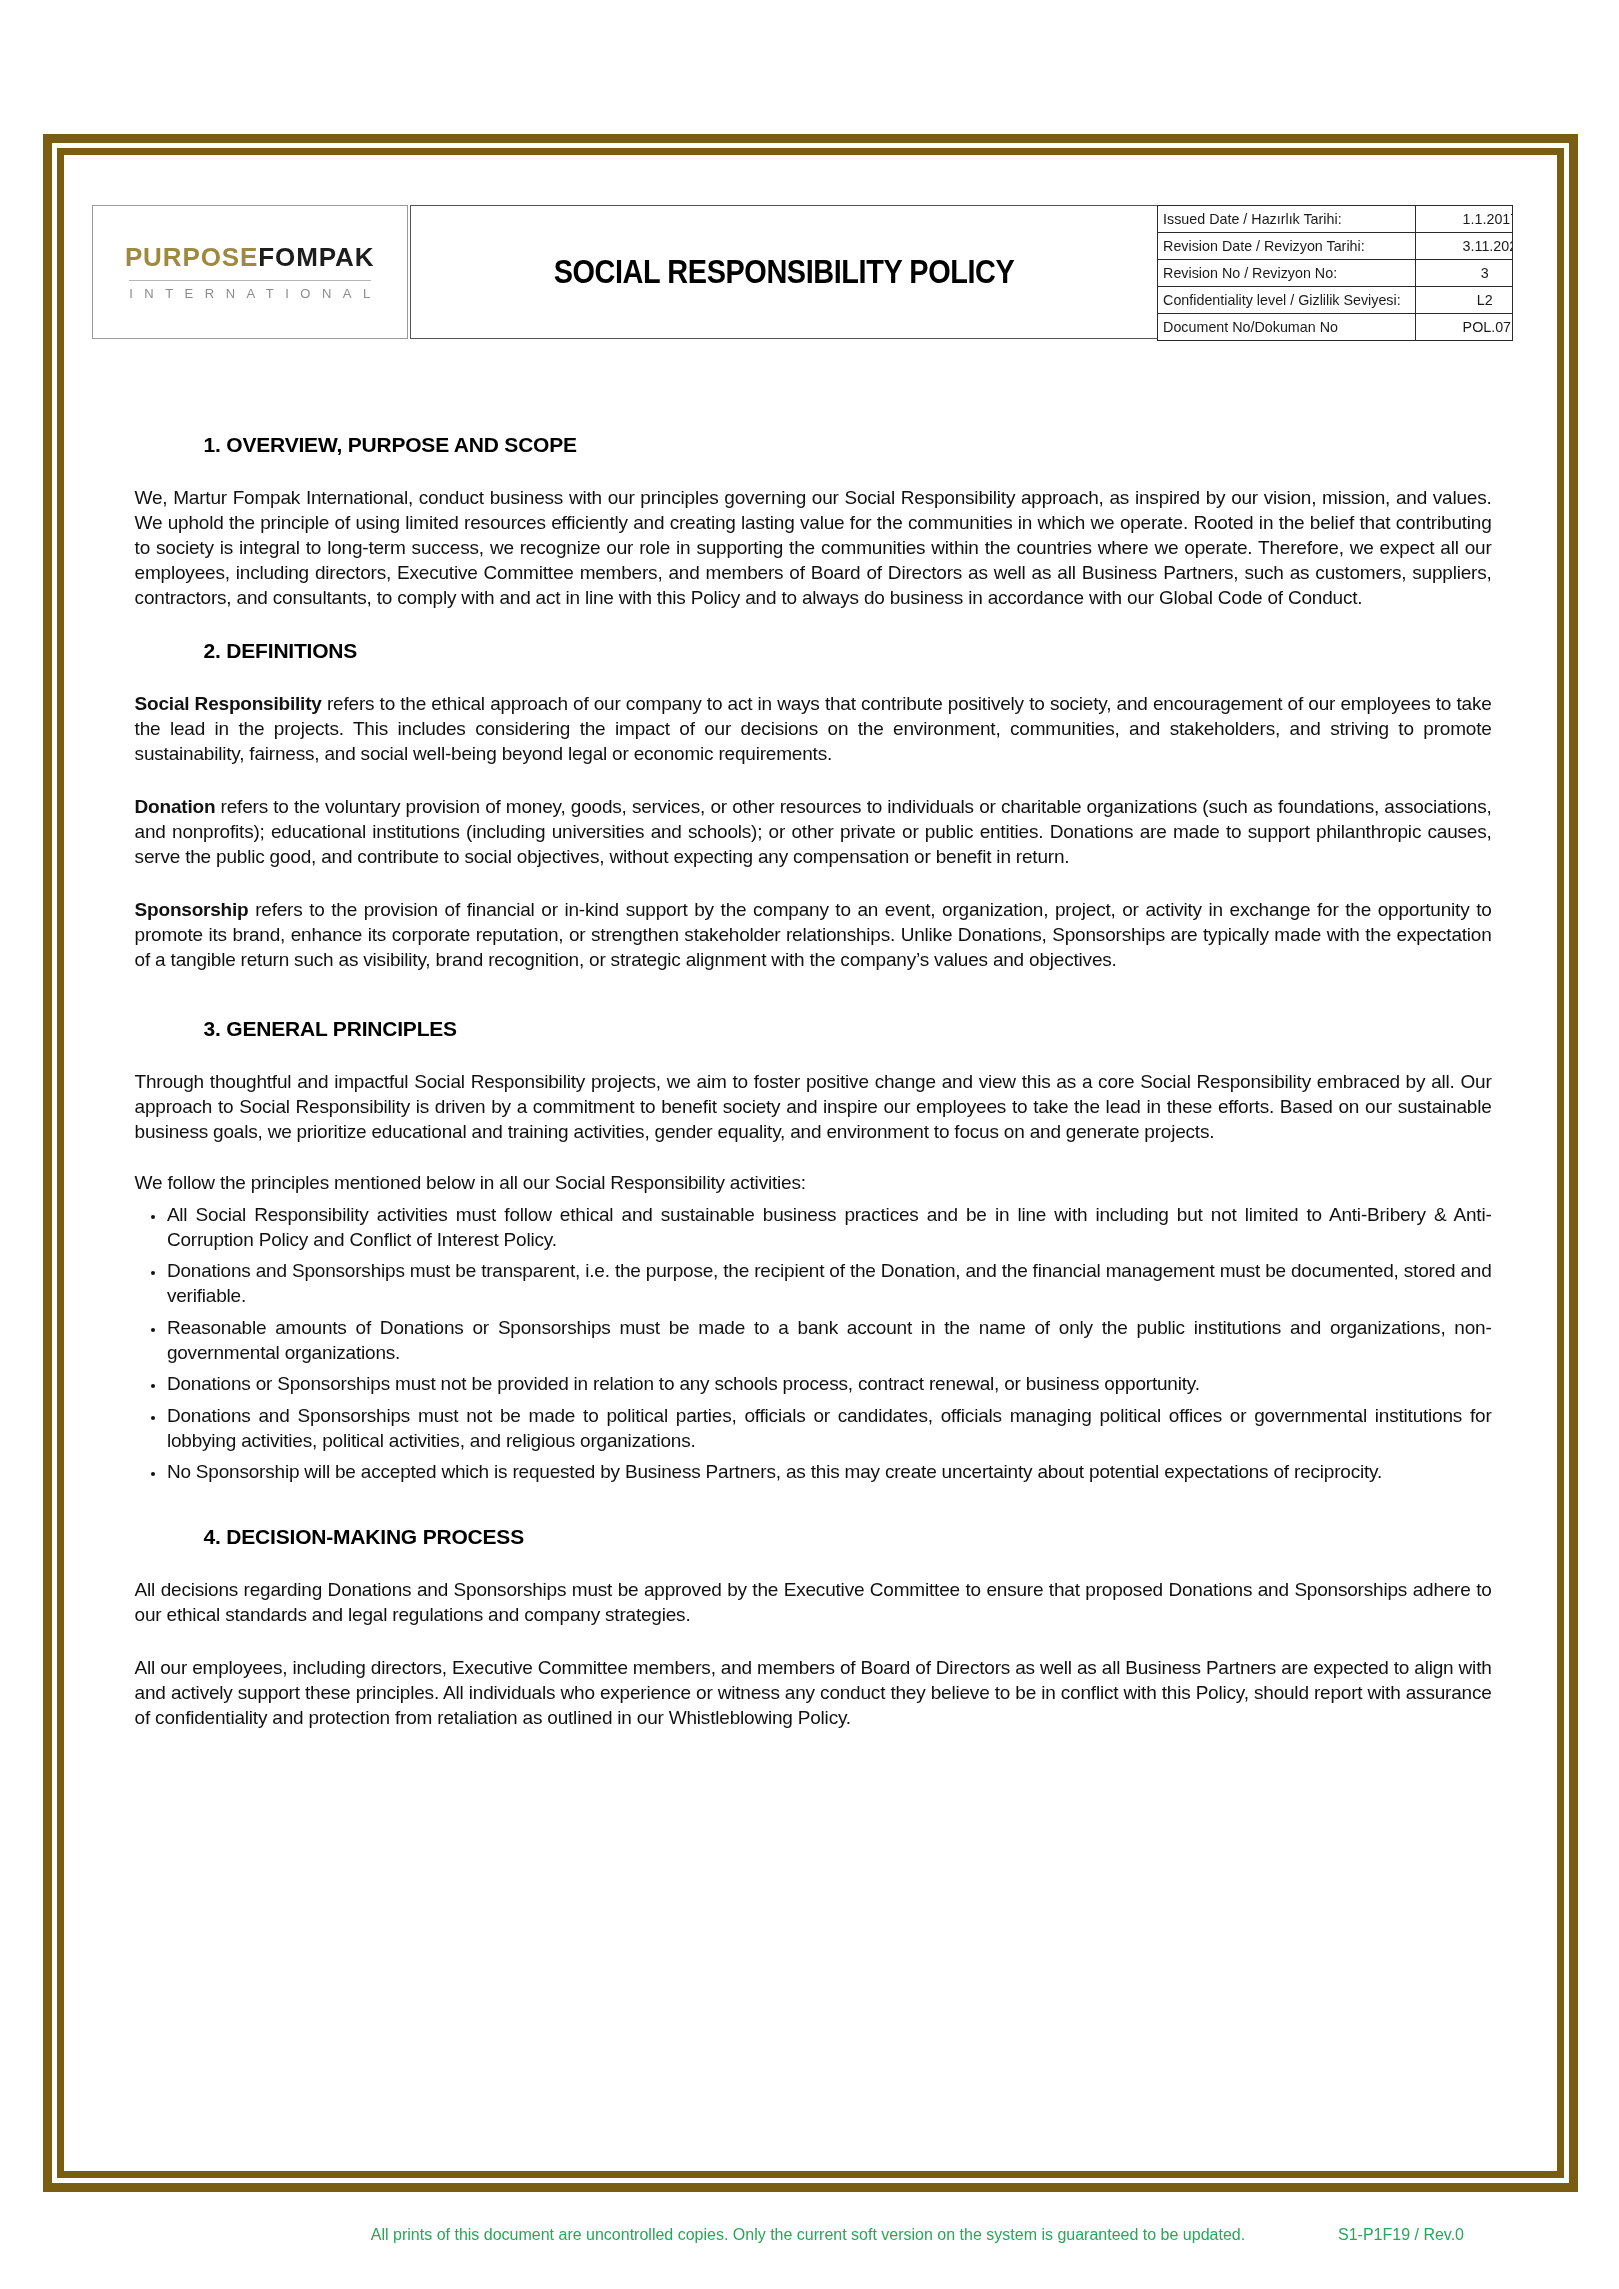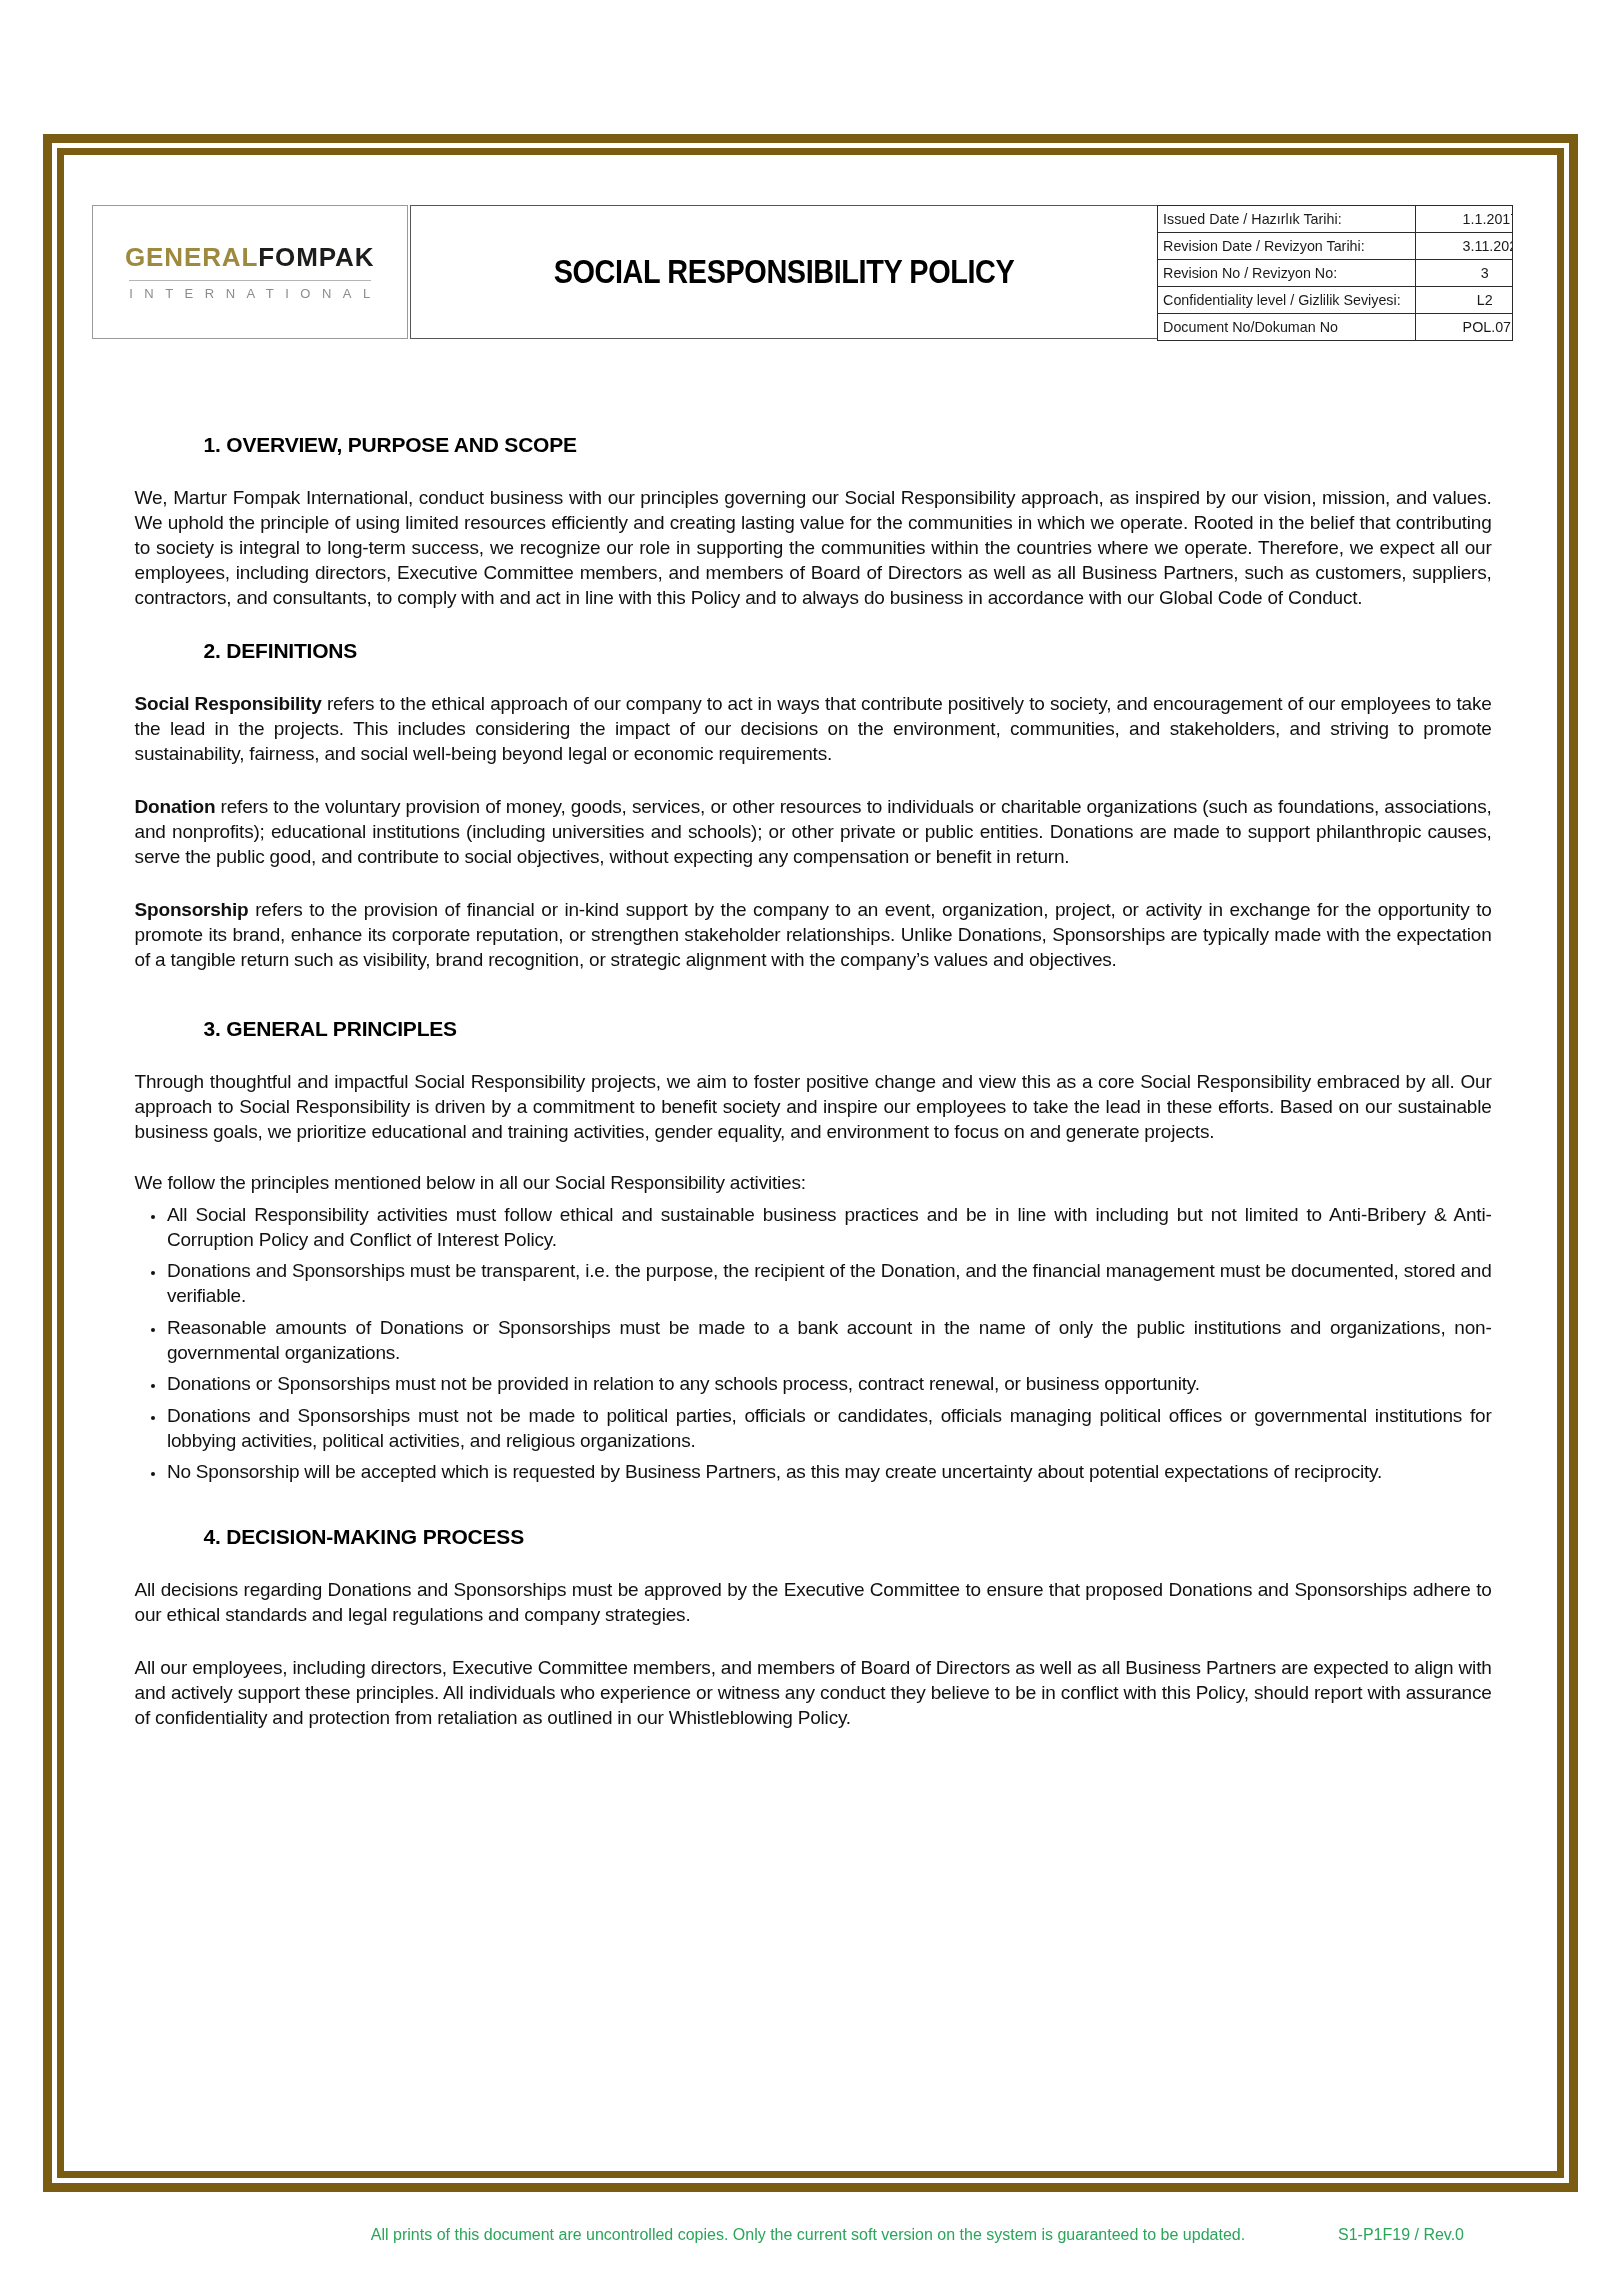--- a/index.html
+++ b/index.html
@@ -145,21 +145,21 @@
 </style>
 </head>
 <body>
 
 <div class="frame">
   <div class="frame-inner">
 
     <header class="doc-header">
       <div class="logo-box">
         <div class="logo-line1">
-          <span class="martur">GENERAL</span><span class="fompak">FOMPAK</span>
+          <span class="martur">PURPOSE</span><span class="fompak">FOMPAK</span>
         </div>
         <div class="logo-rule"></div>
         <div class="logo-line2">INTERNATIONAL</div>
       </div>
 
       <div class="title-cell">
         <h1 class="doc-title">SOCIAL RESPONSIBILITY POLICY</h1>
       </div>
 
       <table class="info-table">

